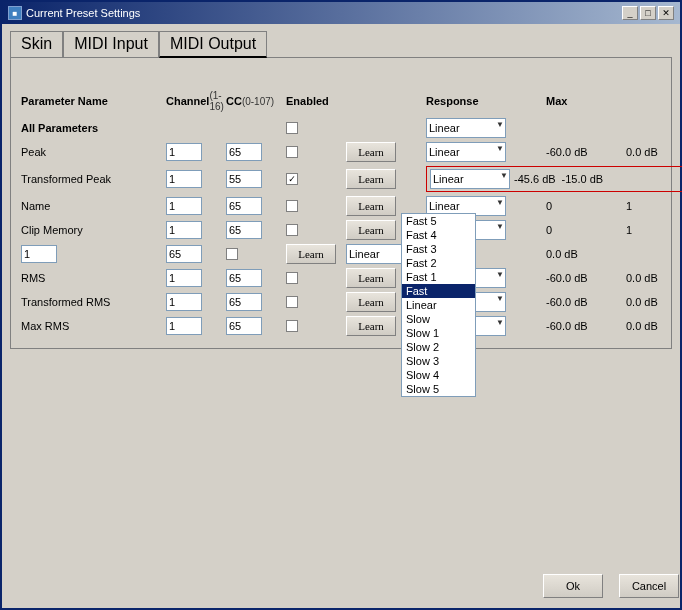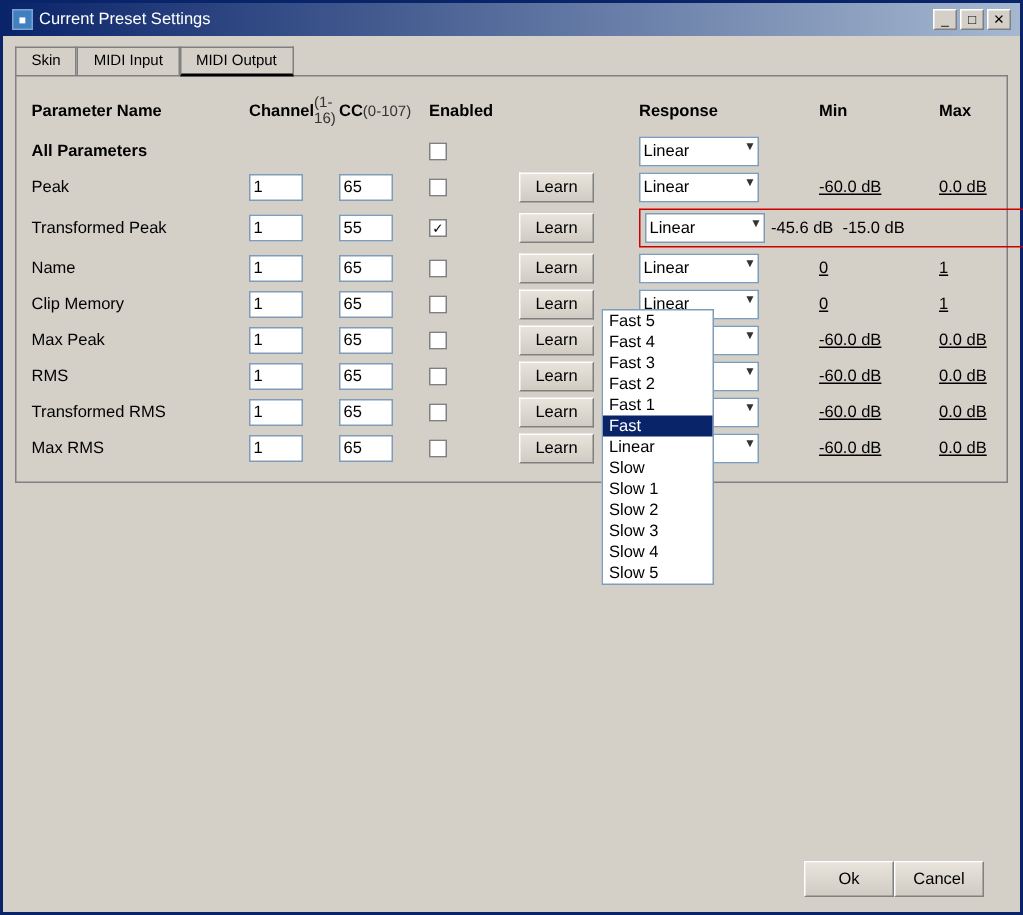--- a/index.html
+++ b/index.html
@@ -65,21 +65,21 @@
       display: flex;
       gap: 0;
       margin-bottom: 0;
     }
     .tab {
       padding: 3px 10px;
       border: 1px solid #808080;
       border-bottom: none;
       background: #d4d0c8;
       cursor: pointer;
-      font-size: 10px;
+      font-size: 16px;
       position: relative;
       top: 1px;
     }
     .tab.active {
       background: #d4d0c8;
       border-bottom: 2px solid #000000;
       z-index: 2;
       font-weight: normal;
     }
     .tab-content {
@@ -107,20 +107,21 @@
     }
     .checkbox-ctrl.checked::after {
       content: '✓';
       font-size: 9px;
     }
     .table-header {
       display: grid;
       grid-template-columns: 145px 60px 60px 60px 80px 120px 80px 80px;
       padding: 2px 0;
       margin-bottom: 2px;
+      margin-top: 20px;
     }
     .table-header .col-header {
       font-weight: bold;
       font-size: 11px;
     }
     .col-sub {
       font-size: 10px;
       color: #333;
       font-weight: normal;
     }
@@ -147,21 +148,21 @@
     }
     .learn-btn {
       width: 50px;
       height: 20px;
       background: linear-gradient(to bottom, #e8e4dc, #d0ccc4);
       border: 1px solid #808080;
       border-top-color: #ffffff;
       border-left-color: #ffffff;
       font-size: 11px;
       cursor: pointer;
-      font-family: Liberation Sans, sans-serif;
+      font-family: Liberation Serif, serif;
     }
     select.response-select {
       width: 80px;
       height: 20px;
       font-size: 11px;
       border: 1px solid #7f9db9;
       background: white;
       font-family: inherit;
       appearance: none;
       -webkit-appearance: none;
@@ -197,28 +198,27 @@
       cursor: pointer;
       white-space: nowrap;
     }
     .dropdown-item.selected {
       background: #0a246a;
       color: white;
     }
     .min-max-cell {
       text-align: right;
       padding-right: 4px;
-      text-decoration: underline;
     }
     .footer {
       position: absolute;
       bottom: 10px;
-      right: 24px;
-      display: flex;
-      gap: 0;
+      right: 1px;
+      display: flex;
+      gap: 16px;
     }
     .footer-btn {
       width: 60px;
       height: 24px;
       background: linear-gradient(to bottom, #e8e4dc, #d0ccc4);
       border: 1px solid #808080;
       border-top-color: #ffffff;
       border-left-color: #ffffff;
       font-size: 11px;
       cursor: pointer;
@@ -281,21 +281,20 @@
           <span class="col-sub">(1-16)</span>
         </div>
         <div class="col-header cell">
           <span>CC</span>
             <br>
           <span class="col-sub">(0-107)</span>
         </div>
         <div class="col-header cell">Enabled</div>
         <div class="cell"></div>
         <div class="col-header cell">Response</div>
-        <div class="col-header cell">Min</div>
         <div class="col-header cell">Max</div>
       </div>
 
       <div class="table-row">
         <div class="cell bold" style="font-weight:bold;text-align:right;">All Parameters</div>
         <div class="cell"></div>
         <div class="cell"></div>
         <div class="cell">
           <div class="checkbox-ctrl"></div>
         </div>
@@ -421,21 +420,20 @@
             <select class="response-select">
               <option>Linear</option>
             </select>
           </div>
         </div>
         <div class="cell min-max-cell">0</div>
         <div class="cell min-max-cell">1</div>
       </div>
 
       <div class="table-row">
-        <div class="cell">Max Peak</div>
         <div class="cell">
           <input type="text" value="1" style="">
         </div>
         <div class="cell">
           <input type="text" value="65" style="">
         </div>
         <div class="cell">
           <div class="checkbox-ctrl"></div>
         </div>
         <div class="cell">

